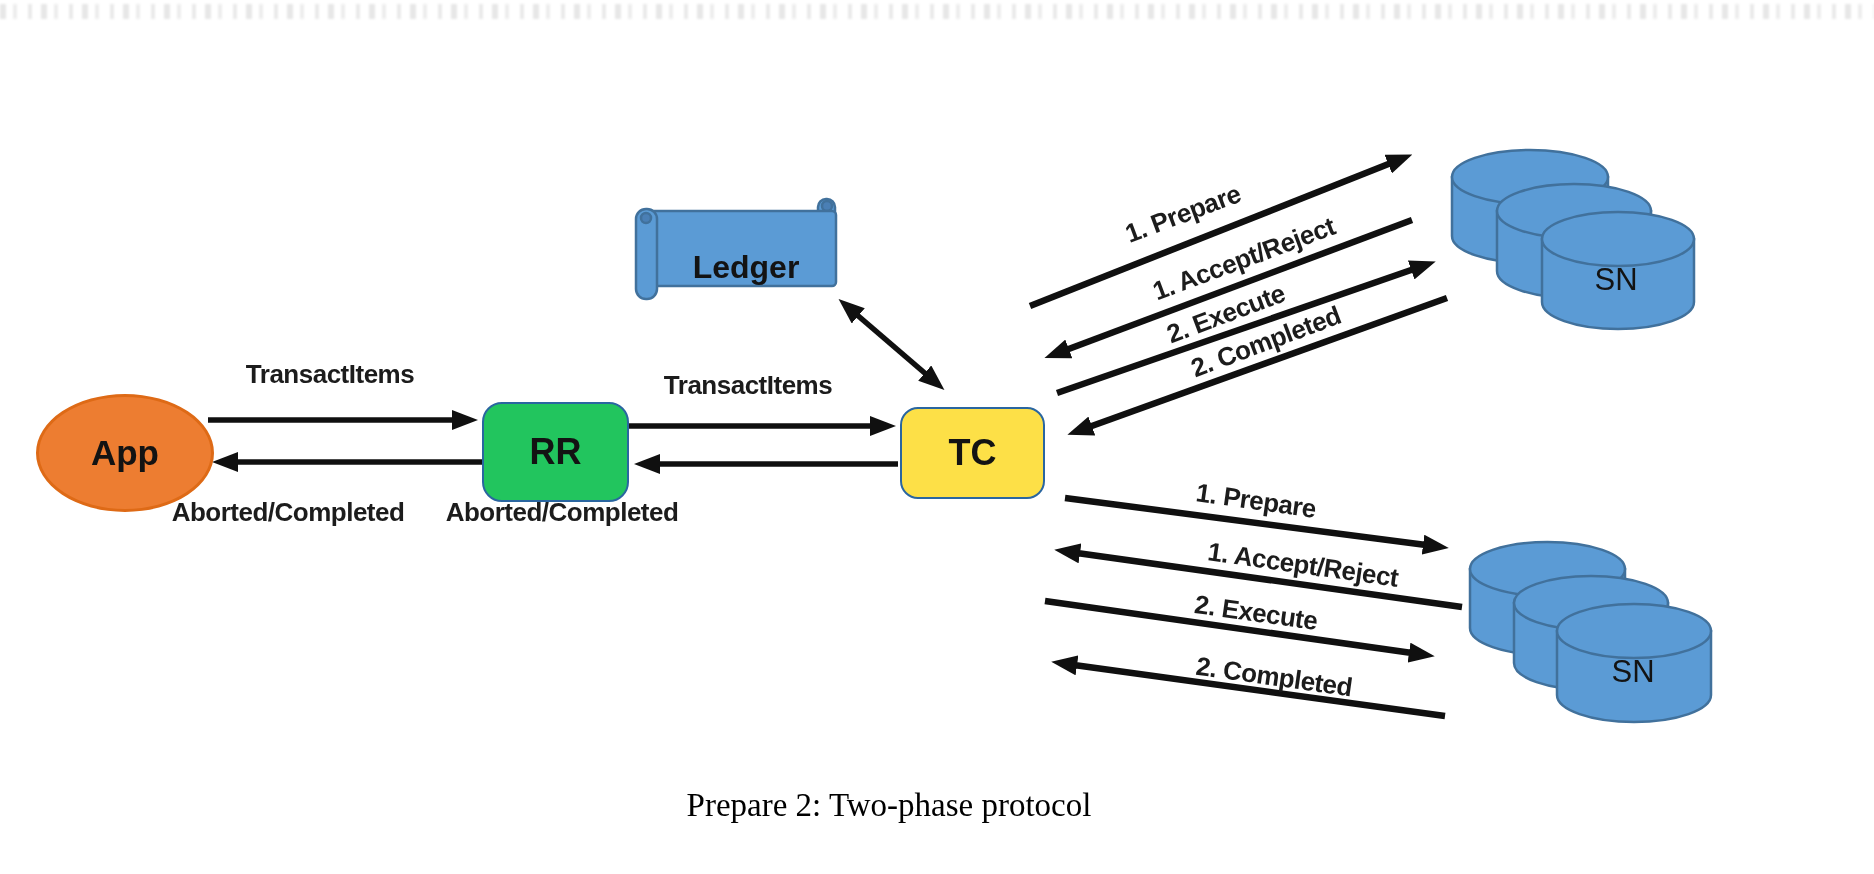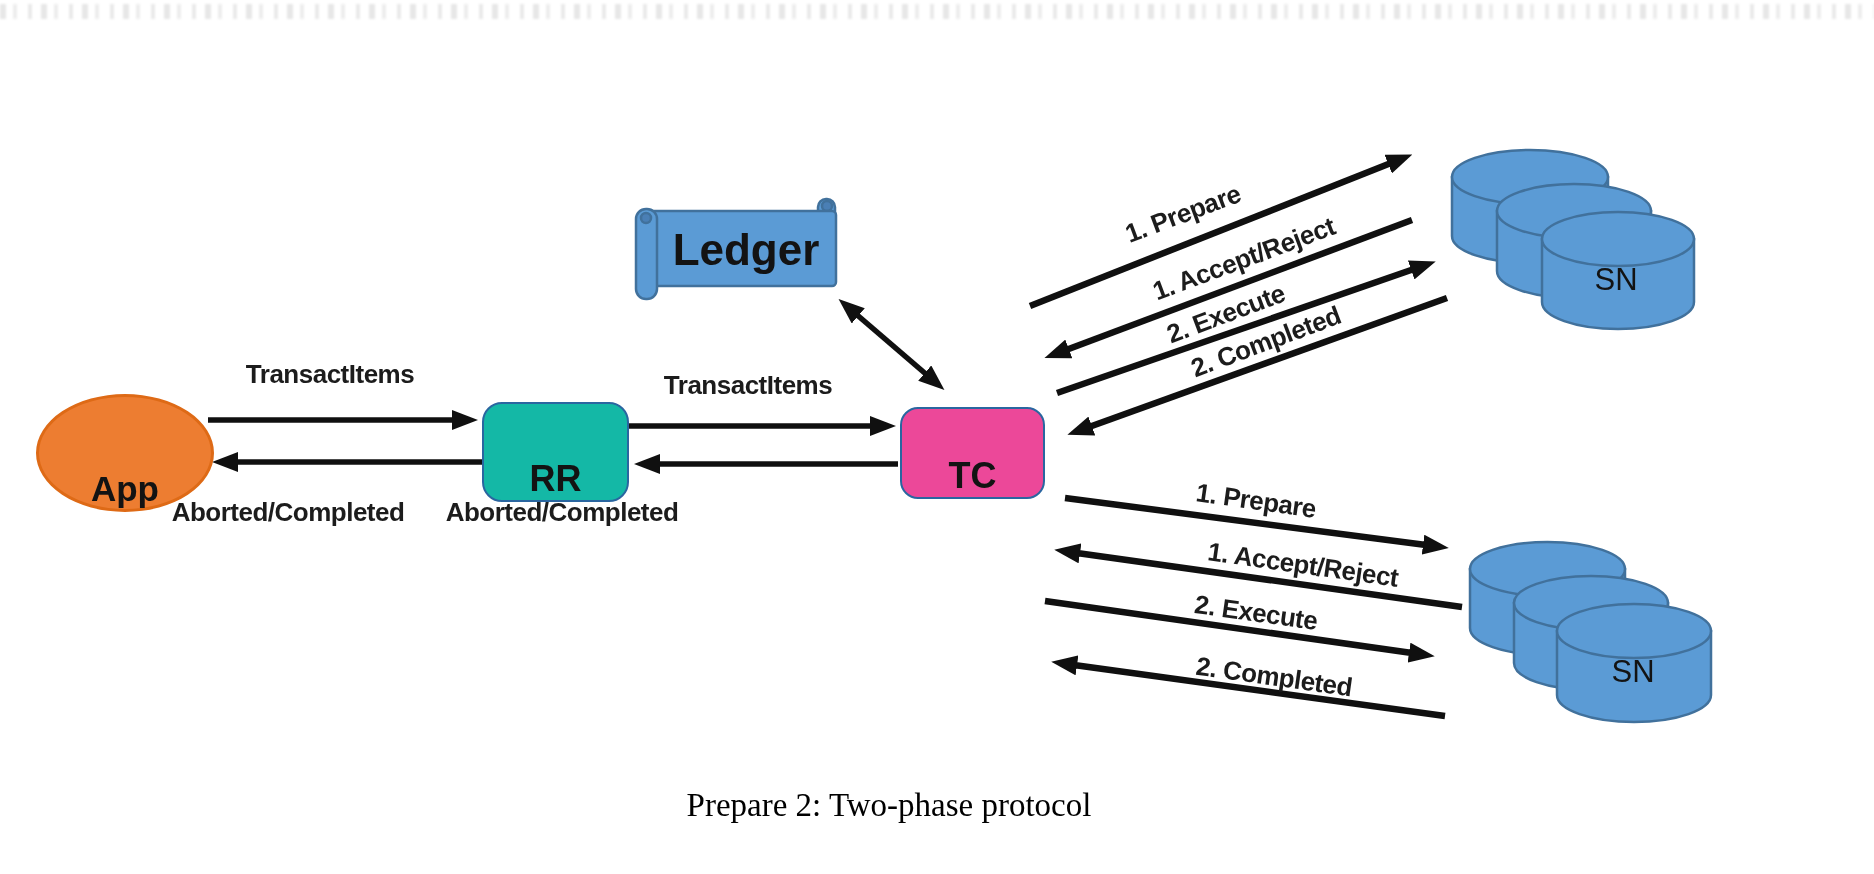--- a/index.html
+++ b/index.html
@@ -10,50 +10,50 @@
   .top-artifact {
     position:absolute; left:0; top:4px; width:100%; height:15px;
     opacity:.32; filter:blur(1.3px);
     background:repeating-linear-gradient(90deg,
       #b5b5b5 0 6px, transparent 6px 13px,
       #c9c9c9 13px 17px, transparent 17px 28px,
       #bdbdbd 28px 32px, transparent 32px 41px);
   }
   svg.layer { position:absolute; left:0; top:0; }
   .node {
-    position:absolute; display:flex; align-items:flex-end; justify-content:center;
+    position:absolute; display:flex; align-items:center; justify-content:center;
     color:#131313; font-weight:600;
   }
   .app-ellipse {
     left:36px; top:394px; width:172px; height:112px;
     background:#ED7D31; border:3px solid #DE6A16; border-radius:50%;
     font-size:35px;
   }
   .rr-box {
     left:482px; top:402px; width:143px; height:96px;
-    background:#14b8a6; border:2px solid #2A66A0; border-radius:20px;
+    background:#22c55e; border:2px solid #2A66A0; border-radius:20px;
     font-size:36px;
   }
   .tc-box {
     left:900px; top:407px; width:141px; height:88px;
-    background:#ec4899; border:2px solid #2A66A0; border-radius:18px;
+    background:#fde047; border:2px solid #2A66A0; border-radius:18px;
     font-size:36px;
   }
   .label {
     position:absolute; transform:translate(-50%,-50%);
     font-weight:700; font-size:26px; letter-spacing:-0.5px;
     color:#1c1c1c; white-space:nowrap;
   }
   .rot-up   { transform:translate(-50%,-50%) rotate(-20.5deg); }
   .rot-down { transform:translate(-50%,-50%) rotate(8deg); }
   .node-label {
     position:absolute; transform:translate(-50%,-50%);
     font-weight:600; color:#131313; white-space:nowrap;
   }
-  .ledger-label { font-size:44px; }
+  .ledger-label { font-size:32px;margin-top:17px; }
   .sn-label { font-size:31px; font-weight:400; }
   .caption {
     position:absolute; transform:translate(-50%,-50%);
     font-family:"Liberation Serif", serif; font-size:33px; color:#000;
     white-space:nowrap; font-weight:400;
   }
 </style>
 </head>
 <body>
 

